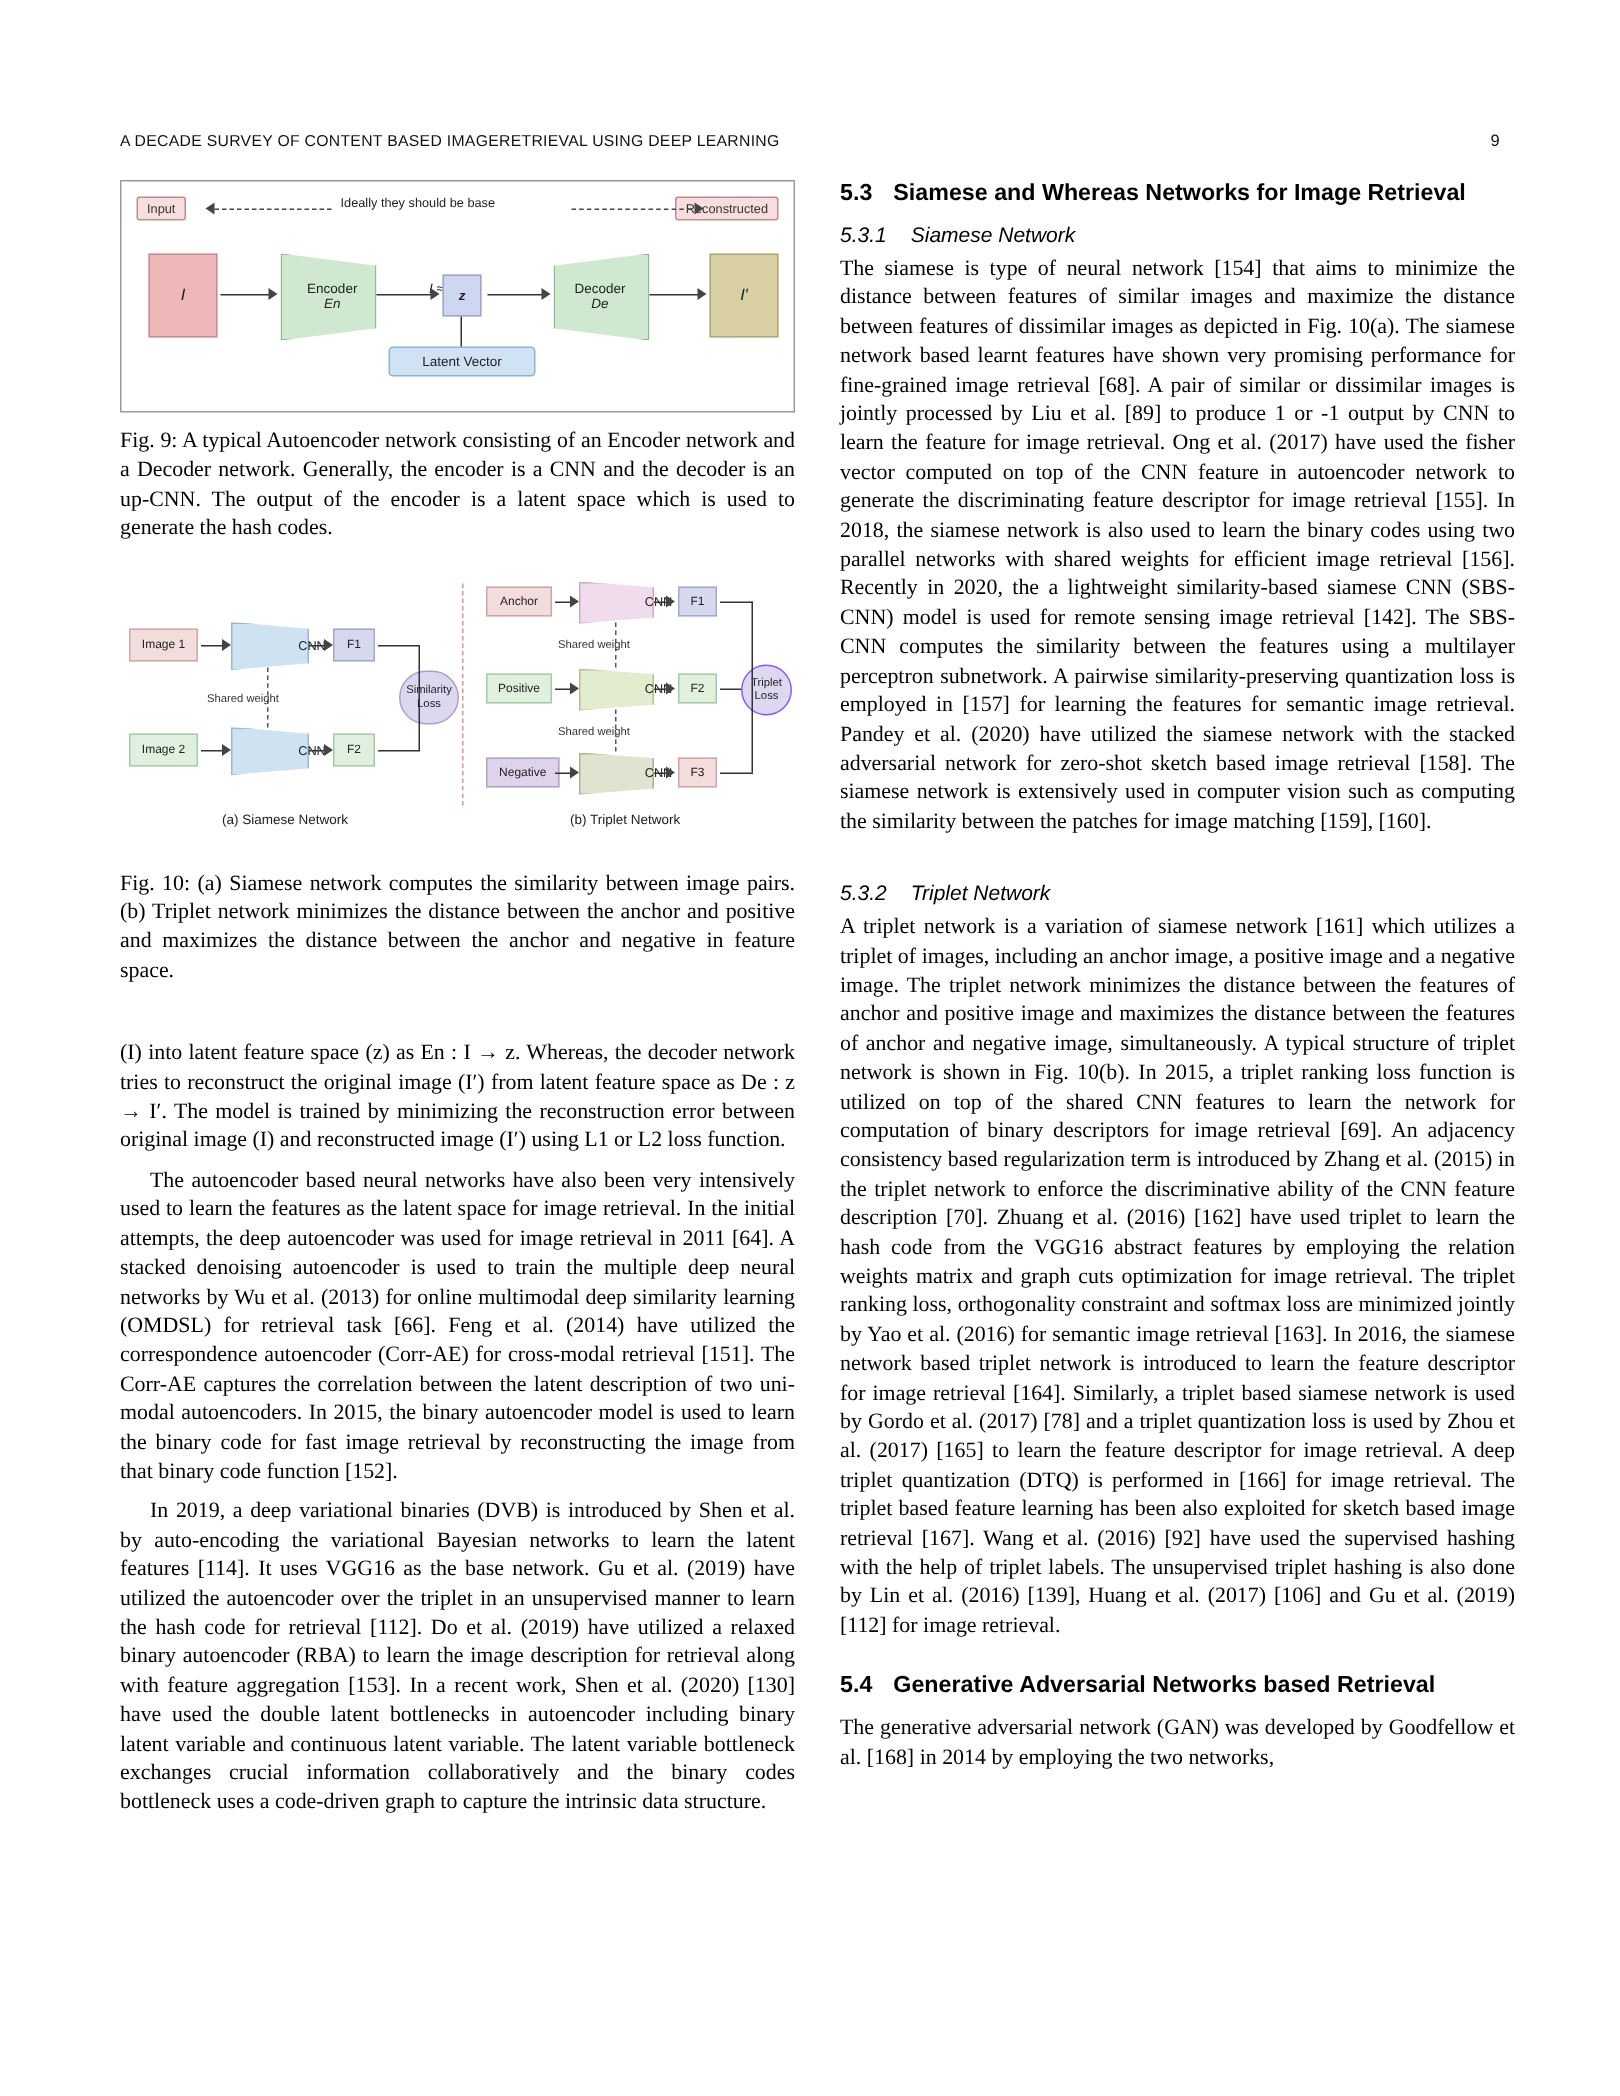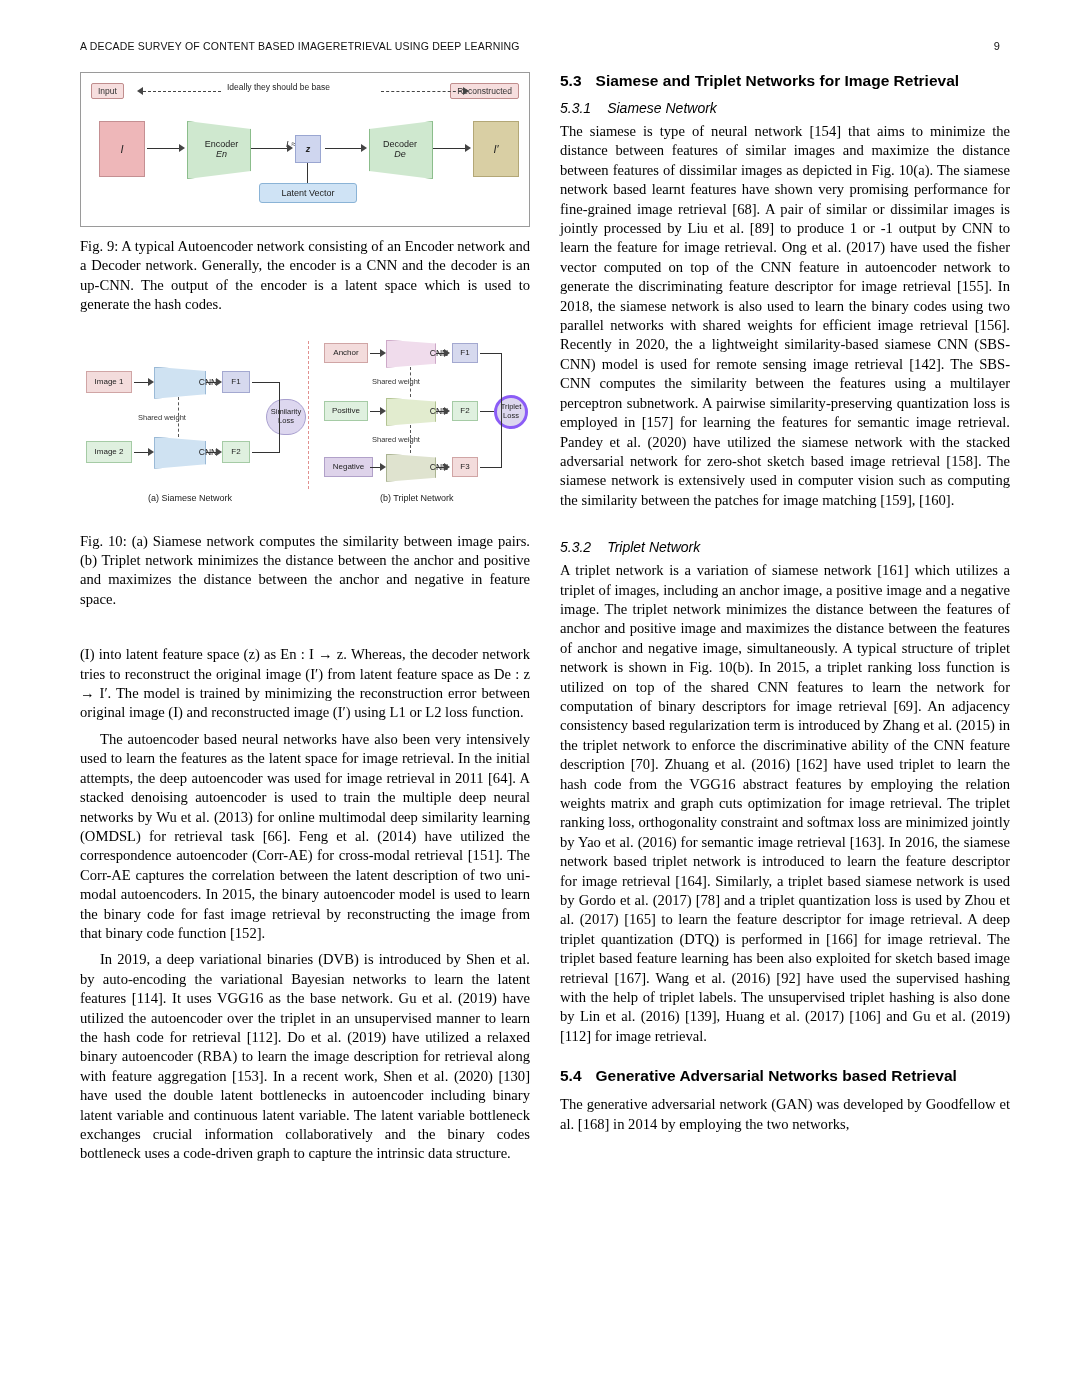--- a/index.html
+++ b/index.html
@@ -26,20 +26,21 @@
   
   .runhead {
     display: flex;
     justify-content: space-between;
     align-items: flex-end;
     font-family: "Liberation Sans", sans-serif;
     font-size: 10.5px;
     letter-spacing: 0.2px;
     color: #111;
     padding-bottom: 6px;
+    margin-top: 48px;
   }
   .runhead .title { text-transform: uppercase; }
   .runhead .pageno { font-size: 11px; }
 
   
   .columns {
     display: flex;
     gap: 30px;
     margin-top: 14px;
   }
@@ -287,21 +288,21 @@
         <div style="position:absolute; left:306px; top:61px; width:48px; height:26px; background:#e2eccf; border:1px solid #b2c392; clip-path: polygon(0 0, 100% 14%, 100% 86%, 0 100%);"></div>
         <div class="trap" style="left:306px; top:66px; width:48px; height:16px;">CNN</div>
 
         <div style="position:absolute; left:306px; top:117px; width:48px; height:26px; background:#dfe3cf; border:1px solid #aab392; clip-path: polygon(0 0, 100% 14%, 100% 86%, 0 100%);"></div>
         <div class="trap" style="left:306px; top:122px; width:48px; height:16px;">CNN</div>
 
         <div class="box" style="left:372px; top:6px; width:26px; height:20px; background:#d6d9ee; border:1px solid #a3a8d0; font-size:8px;">F1</div>
         <div class="box" style="left:372px; top:64px; width:26px; height:20px; background:#dff0df; border:1px solid #a5cba5; font-size:8px;">F2</div>
         <div class="box" style="left:372px; top:120px; width:26px; height:20px; background:#f3dcdc; border:1px solid #d0a5a5; font-size:8px;">F3</div>
 
-        <div class="box" style="left:414px; top:58px; width:34px; height:34px; background:#ddd7ef; border:3px solid #8b5cf6; border-radius:17px; flex-direction:column; font-size:7.5px;">
+        <div class="box" style="left:414px; top:58px; width:34px; height:34px; background:#ddd7ef; border:1px solid #8b5cf6; border-radius:17px; flex-direction:column; font-size:7.5px;">
           <span>Triplet</span>
           <span>Loss</span>
         </div>
 
         <div class="smalltext" style="left:292px; top:40px;">Shared weight</div>
         <div class="smalltext" style="left:292px; top:98px;">Shared weight</div>
 
         <div class="solidline" style="left:290px; top:16px; width:14px;"></div>
         <div class="arrow-r" style="left:300px; top:12px;"></div>
         <div class="solidline" style="left:290px; top:74px; width:14px;"></div>
@@ -333,21 +334,21 @@
 
       <p class="body">(I) into latent feature space (z) as En : I → z. Whereas, the decoder network tries to reconstruct the original image (I′) from latent feature space as De : z → I′. The model is trained by minimizing the reconstruction error between original image (I) and reconstructed image (I′) using L1 or L2 loss function.</p>
       <p class="body indent">The autoencoder based neural networks have also been very intensively used to learn the features as the latent space for image retrieval. In the initial attempts, the deep autoencoder was used for image retrieval in 2011 [64]. A stacked denoising autoencoder is used to train the multiple deep neural networks by Wu et al. (2013) for online multimodal deep similarity learning (OMDSL) for retrieval task [66]. Feng et al. (2014) have utilized the correspondence autoencoder (Corr-AE) for cross-modal retrieval [151]. The Corr-AE captures the correlation between the latent description of two uni-modal autoencoders. In 2015, the binary autoencoder model is used to learn the binary code for fast image retrieval by reconstructing the image from that binary code function [152].</p>
       <p class="body indent">In 2019, a deep variational binaries (DVB) is introduced by Shen et al. by auto-encoding the variational Bayesian networks to learn the latent features [114]. It uses VGG16 as the base network. Gu et al. (2019) have utilized the autoencoder over the triplet in an unsupervised manner to learn the hash code for retrieval [112]. Do et al. (2019) have utilized a relaxed binary autoencoder (RBA) to learn the image description for retrieval along with feature aggregation [153]. In a recent work, Shen et al. (2020) [130] have used the double latent bottlenecks in autoencoder including binary latent variable and continuous latent variable. The latent variable bottleneck exchanges crucial information collaboratively and the binary codes bottleneck uses a code-driven graph to capture the intrinsic data structure.</p>
     </div>
 
     <div class="col">
 
       <h2 class="sec">
         <span class="num">5.3</span>
-        <span>Siamese and Triplet Networks for Image Retrieval</span>
+        <span>Siamese and Whereas Networks for Image Retrieval</span>
       </h2>
 
       <h3 class="subsec">
         <span class="num">5.3.1</span>
         <span>Siamese Network</span>
       </h3>
 
       <p class="body">The siamese is type of neural network [154] that aims to minimize the distance between features of similar images and maximize the distance between features of dissimilar images as depicted in Fig. 10(a). The siamese network based learnt features have shown very promising performance for fine-grained image retrieval [68]. A pair of similar or dissimilar images is jointly processed by Liu et al. [89] to produce 1 or -1 output by CNN to learn the feature for image retrieval. Ong et al. (2017) have used the fisher vector computed on top of the CNN feature in autoencoder network to generate the discriminating feature descriptor for image retrieval [155]. In 2018, the siamese network is also used to learn the binary codes using two parallel networks with shared weights for efficient image retrieval [156]. Recently in 2020, the a lightweight similarity-based siamese CNN (SBS-CNN) model is used for remote sensing image retrieval [142]. The SBS-CNN computes the similarity between the features using a multilayer perceptron subnetwork. A pairwise similarity-preserving quantization loss is employed in [157] for learning the features for semantic image retrieval. Pandey et al. (2020) have utilized the siamese network with the stacked adversarial network for zero-shot sketch based image retrieval [158]. The siamese network is extensively used in computer vision such as computing the similarity between the patches for image matching [159], [160].</p>
 
       <div class="spacer-md"></div>

